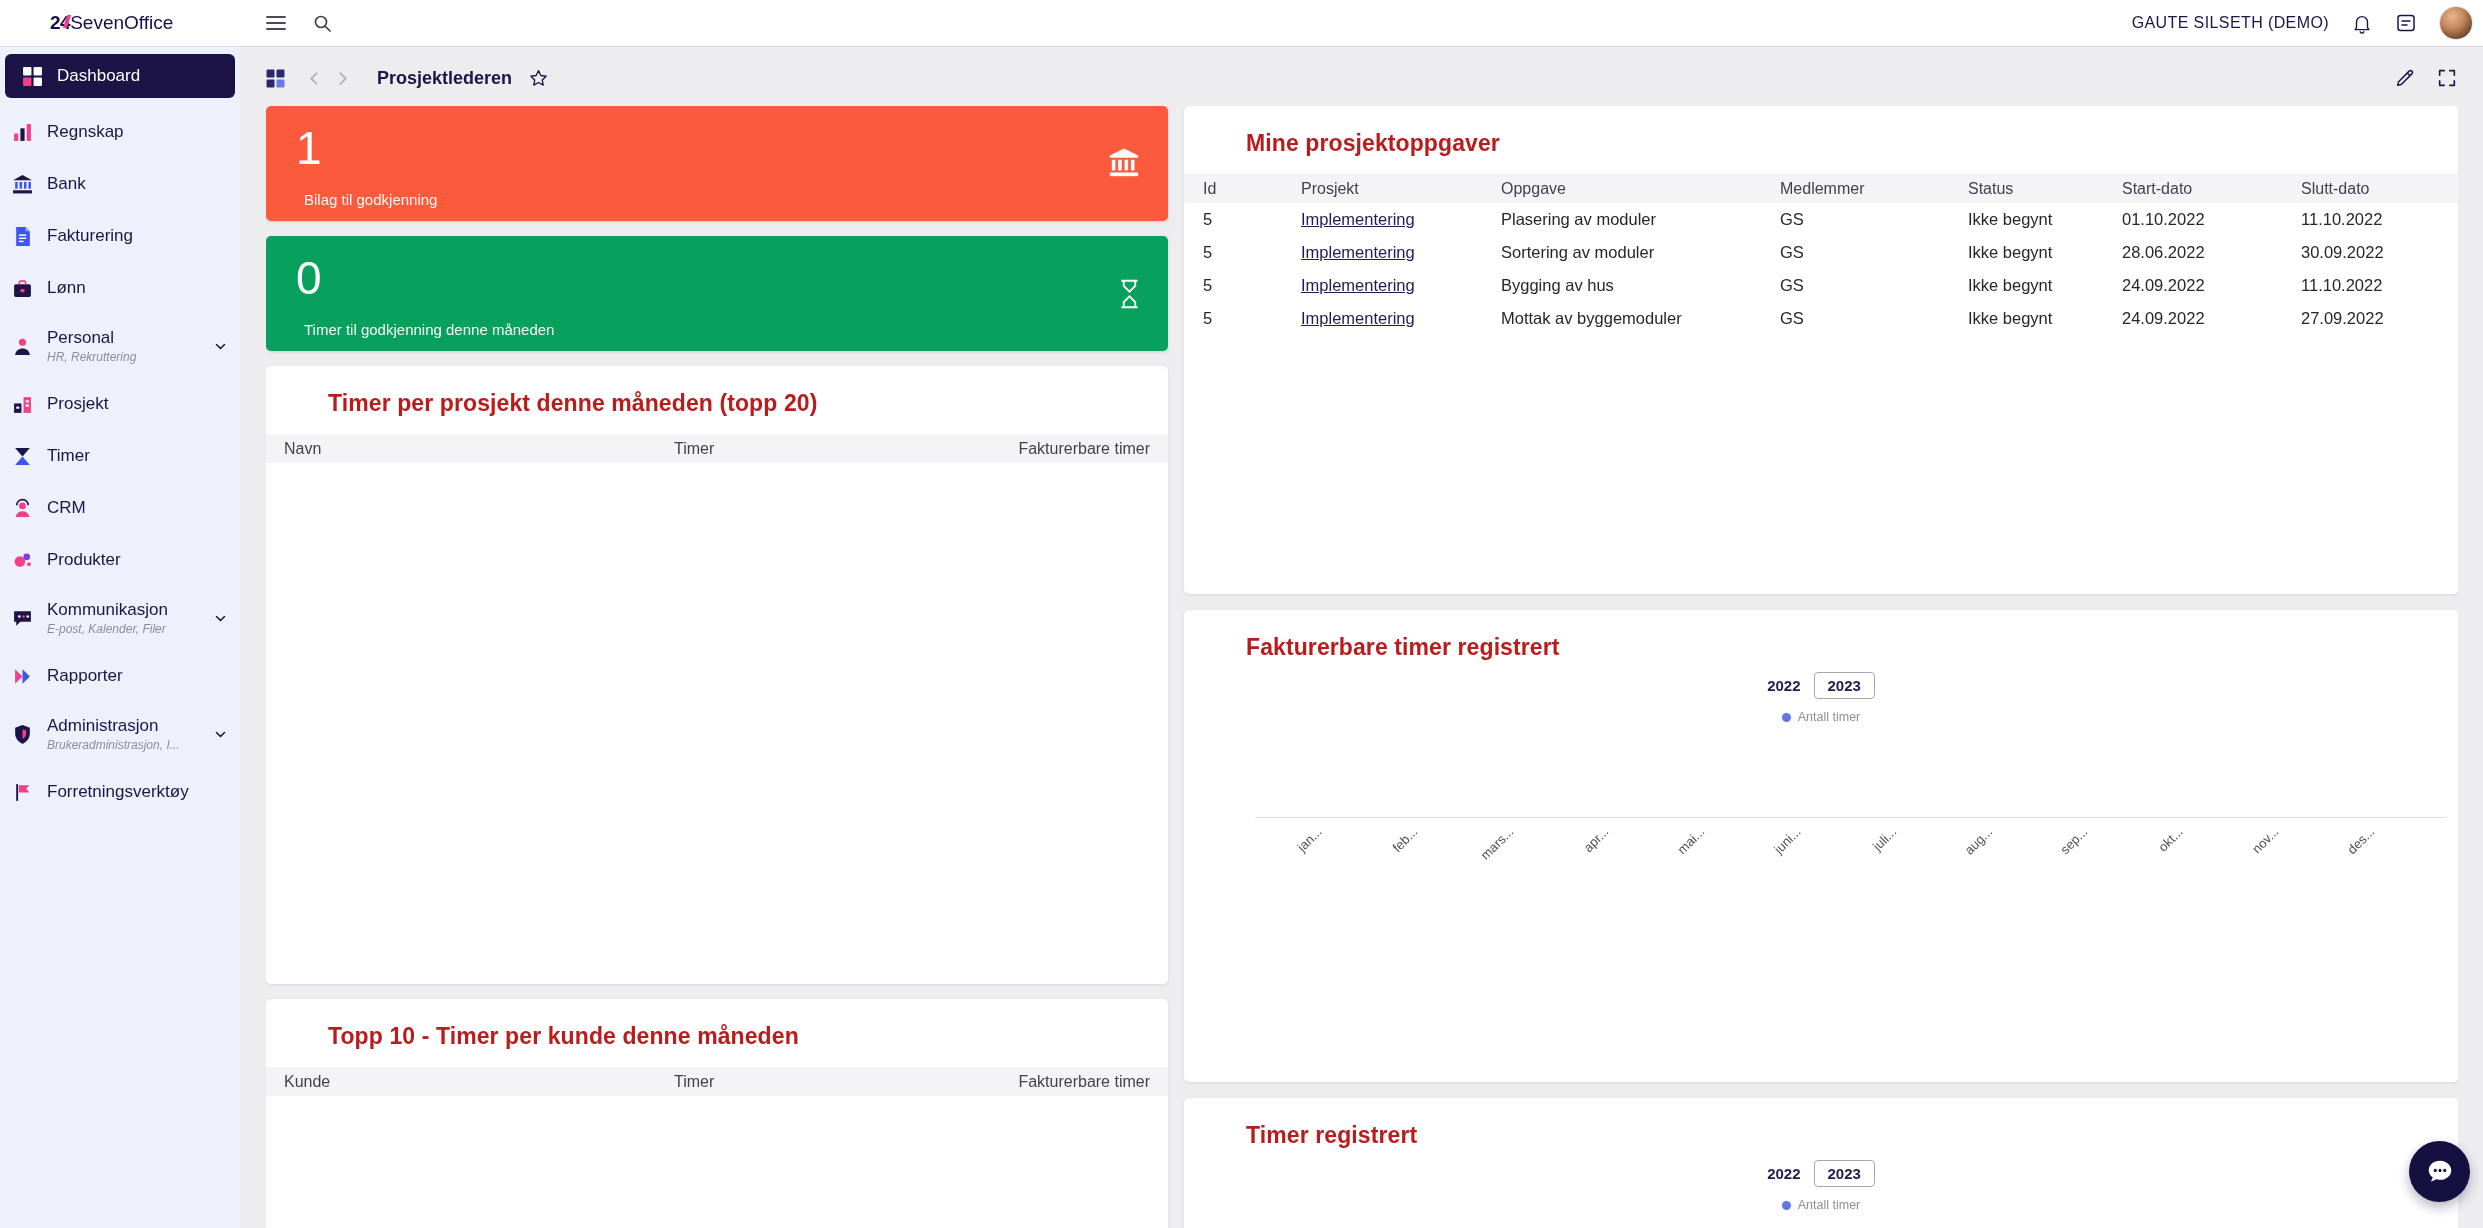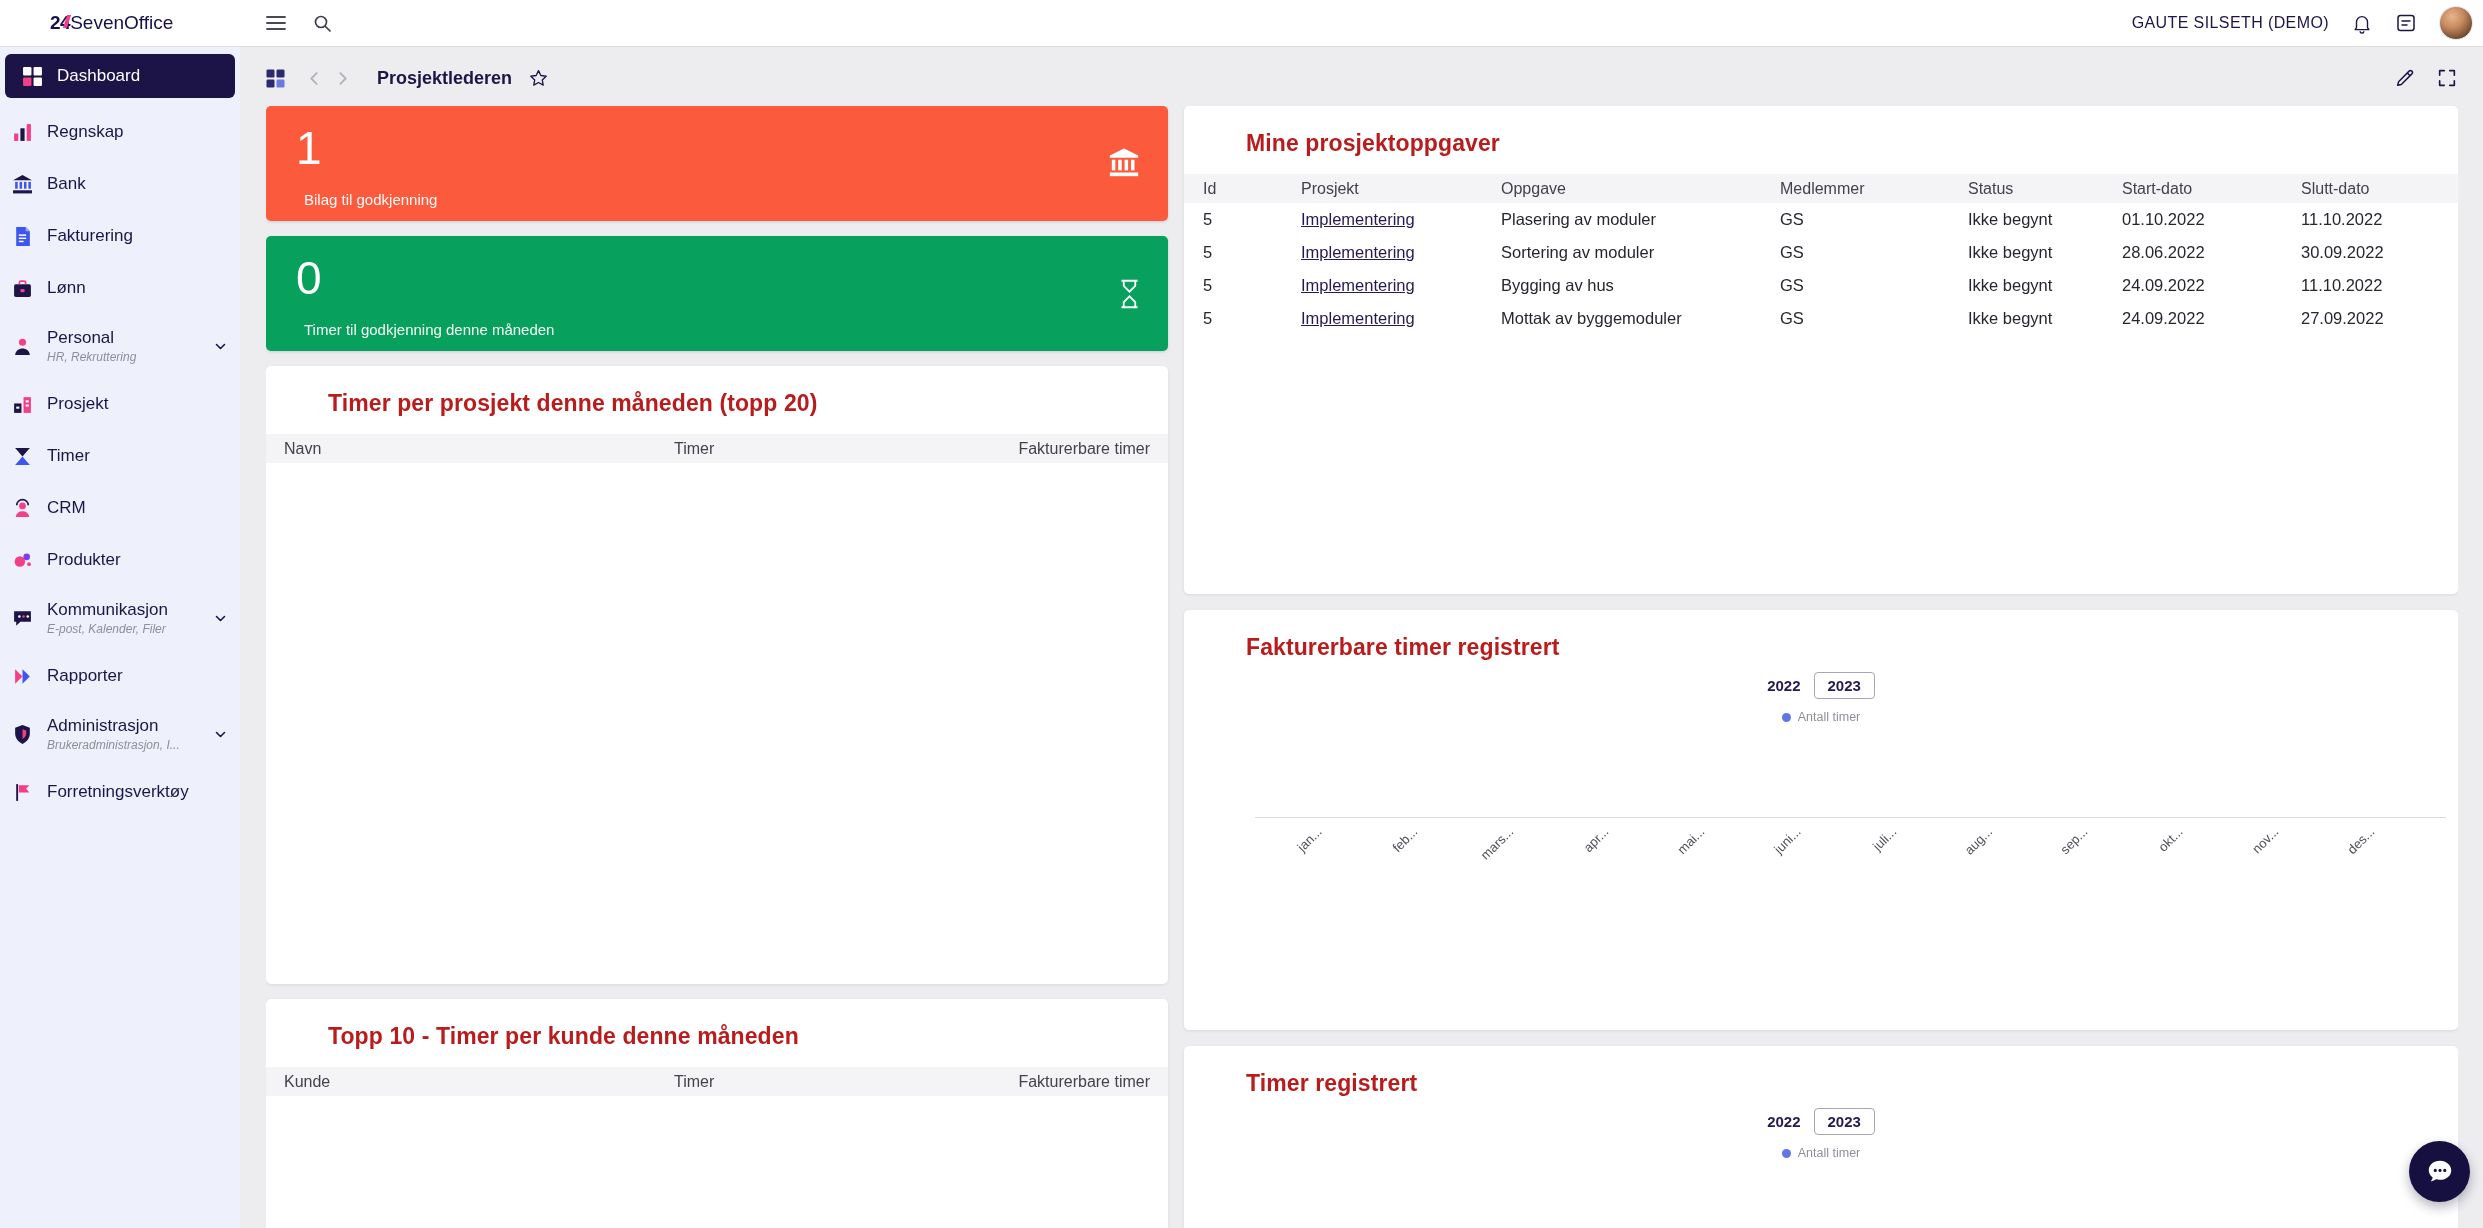--- a/index.html
+++ b/index.html
@@ -64,21 +64,21 @@
   .mini-head .right { text-align: right; }
 
   
   .oppgaver-card { height: 488px; overflow: hidden; }
   .task-head, .task-row { display: grid; grid-template-columns: 98px 200px 279px 188px 154px 179px 1fr; align-items: center; padding: 0 19px; }
   .task-head { background: #f4f4f7; height: 29px; font-size: 16px; color: #42424d; }
   .task-row { height: 33px; font-size: 16.5px; color: #26262e; }
   .cell-link { color: #221b52; text-decoration: underline; cursor: pointer; }
 
   
-  .chart-card { height: 420px; overflow: hidden; }
+  .chart-card { height: 472px; overflow: hidden; }
   .chart-card.tall { height: 420px; }
   .year-toggle { position: absolute; left: 0; right: 0; top: 62px; display: flex; justify-content: center; align-items: center; gap: 13px; }
   .year { font-size: 15px; font-weight: 700; color: #221b52; cursor: pointer; }
   .year.boxed { border: 1px solid #a5a5bb; border-radius: 4px; padding: 4px 13px; background: #fff; }
   .legend-row { position: absolute; left: 0; right: 0; top: 100px; display: flex; justify-content: center; align-items: center; gap: 7px; }
   .legend-dot { width: 9px; height: 9px; border-radius: 50%; background: #6176e4; }
   .legend-label { font-size: 12.5px; color: #8f8f9a; }
   .axis-line { position: absolute; left: 71px; right: 12px; top: 207px; border-top: 1px solid #dcdce1; }
   .ticks { position: absolute; left: 130px; right: 91px; top: 214px; height: 130px; }
   .tick { position: absolute; top: 0; width: 0; }

